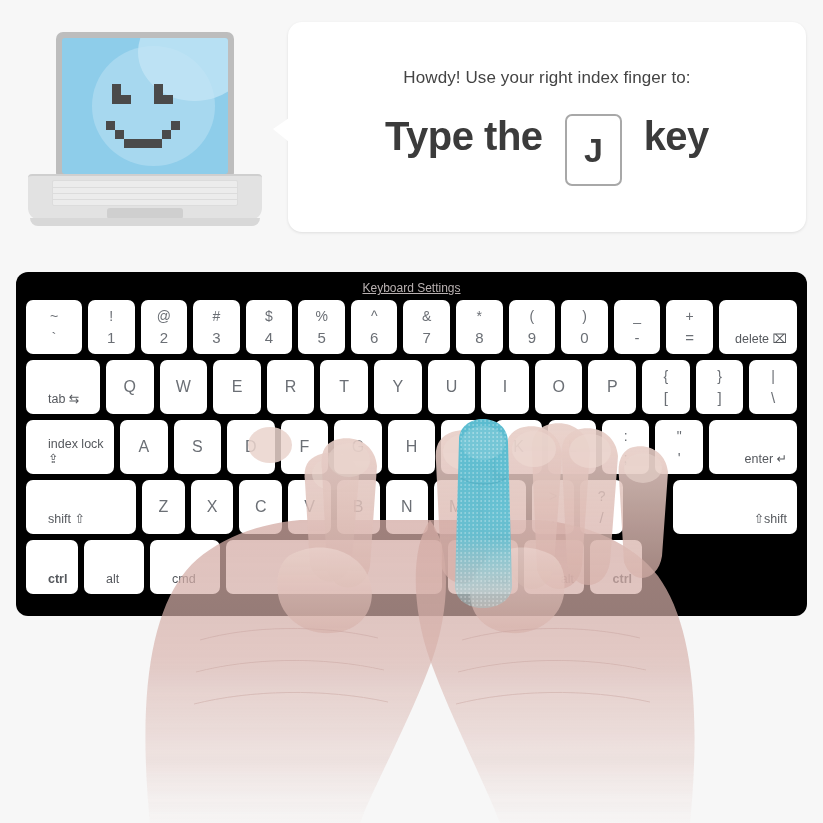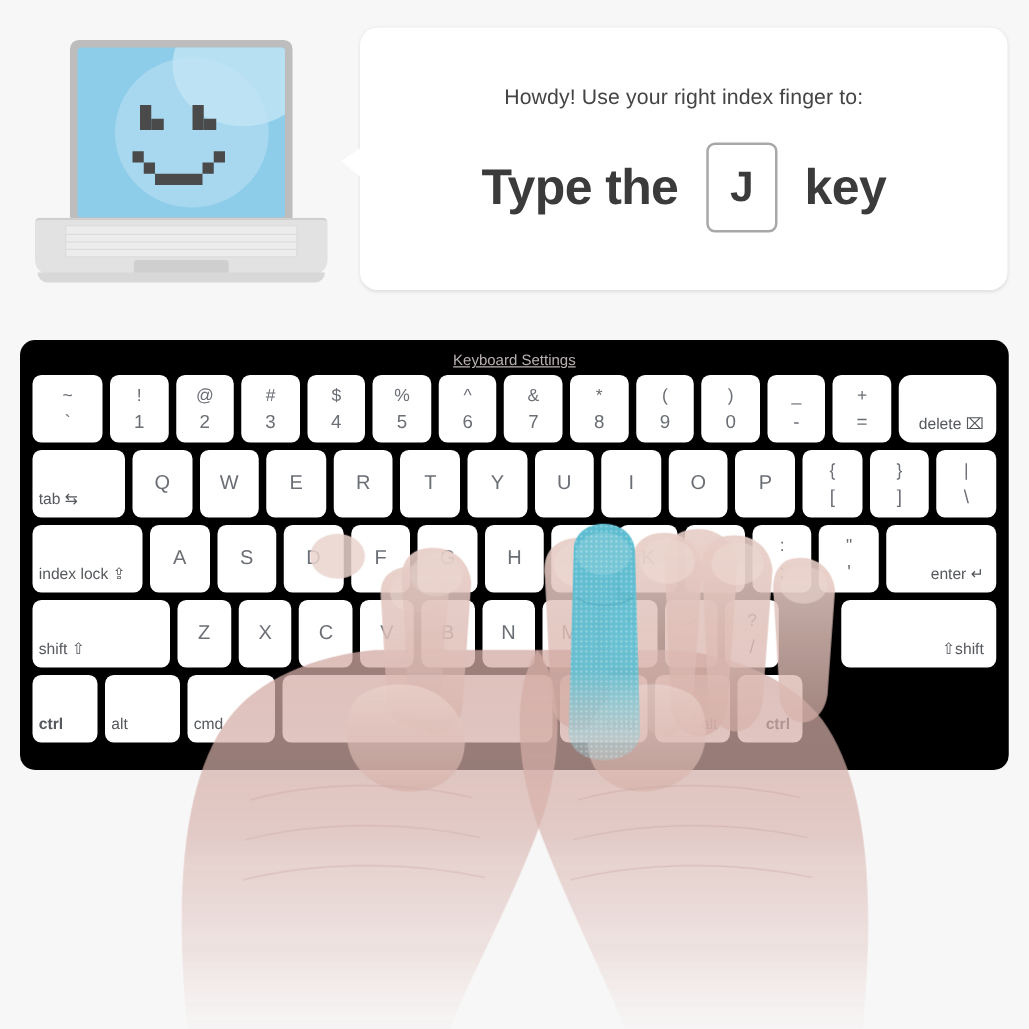--- a/index.html
+++ b/index.html
@@ -59,21 +59,21 @@
     display: flex; flex-direction: column; align-items: center;
     justify-content: center; gap: 26px;
   }
   #bubble:before {
     content: ""; position: absolute; left: -15px; top: 96px;
     border-top: 11px solid transparent; border-bottom: 13px solid transparent;
     border-right: 16px solid #fff;
   }
   .prompt-sub { font-size: 17px; color: #444; letter-spacing: .1px; }
   .prompt-main {
-    display: flex; align-items: center; gap: 22px;
+    display: flex; gap: 22px;
     font-size: 40px; font-weight: 700; color: #3b3b3b; letter-spacing: -.5px;
   }
   .keycap {
     width: 57px; height: 72px; border: 2px solid #a8a8a8; border-radius: 7px;
     display: flex; align-items: center; justify-content: center;
     font-size: 34px; font-weight: 700; color: #3b3b3b; background: #fff;
   }
 
   
   #kb {
@@ -94,25 +94,25 @@
     box-shadow: 0 1px 0 rgba(0,0,0,.06);
   }
   .key .dual {
     display: flex; flex-direction: column; align-items: center;
     justify-content: center; gap: 7px; line-height: 1;
   }
   .key .dual .up { font-size: 14px; }
   .key .dual .lo { font-size: 15px; }
   .key.mod { font-size: 12.5px; color: #55585d; }
   .key.mod .lbl { position: absolute; bottom: 8px; }
-  .key.mod.bl .lbl { left: 5px; }
+  .key.mod.bl .lbl { left: 22px; }
   .key.mod.br .lbl { right: 10px; }
   
   .w-tilde  { flex: 0 0 56px; }
-  .w-del    { flex: 0 0 78px; border-radius: 10px; }
+  .w-del    { flex: 0 0 78px; }
   .w-tab    { flex: 0 0 74px; }
   .w-caps   { flex: 0 0 88px; }
   .w-enter  { flex: 0 0 88px; text-align: right; }
   .w-lshift { flex: 0 0 110px; }
   .w-rshift { flex: 0 0 124px; margin-left: 44px; }
   .w-ctrl   { flex: 0 0 52px; font-weight: bold; }
   .w-alt    { flex: 0 0 60px; }
   .w-cmd    { flex: 0 0 70px; }
   .w-space  { flex: 0 0 216px; }
 

